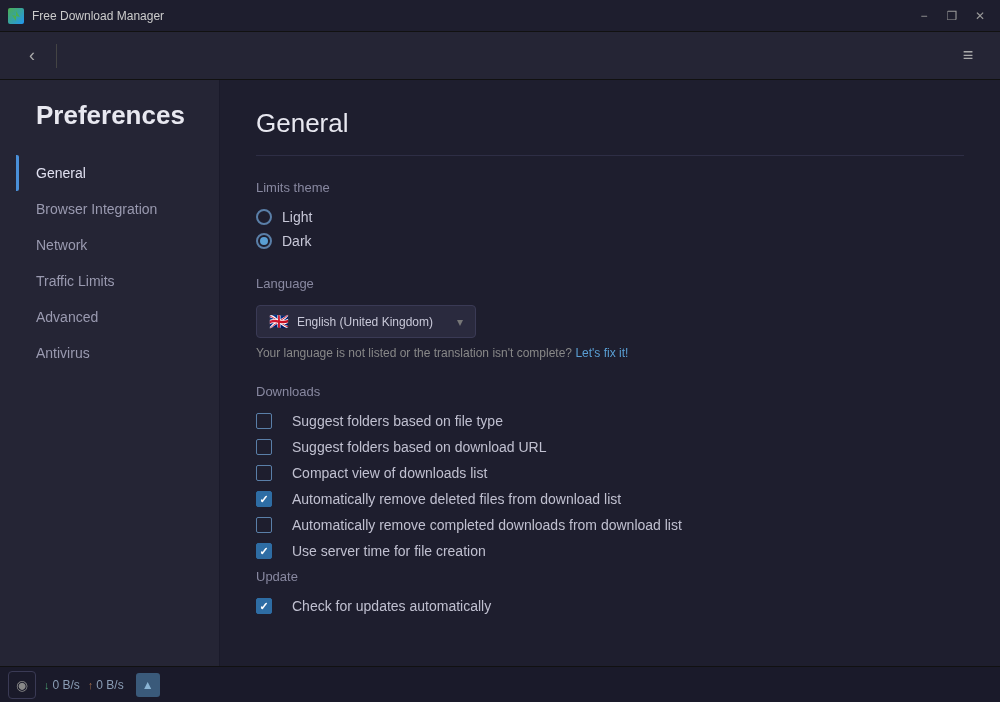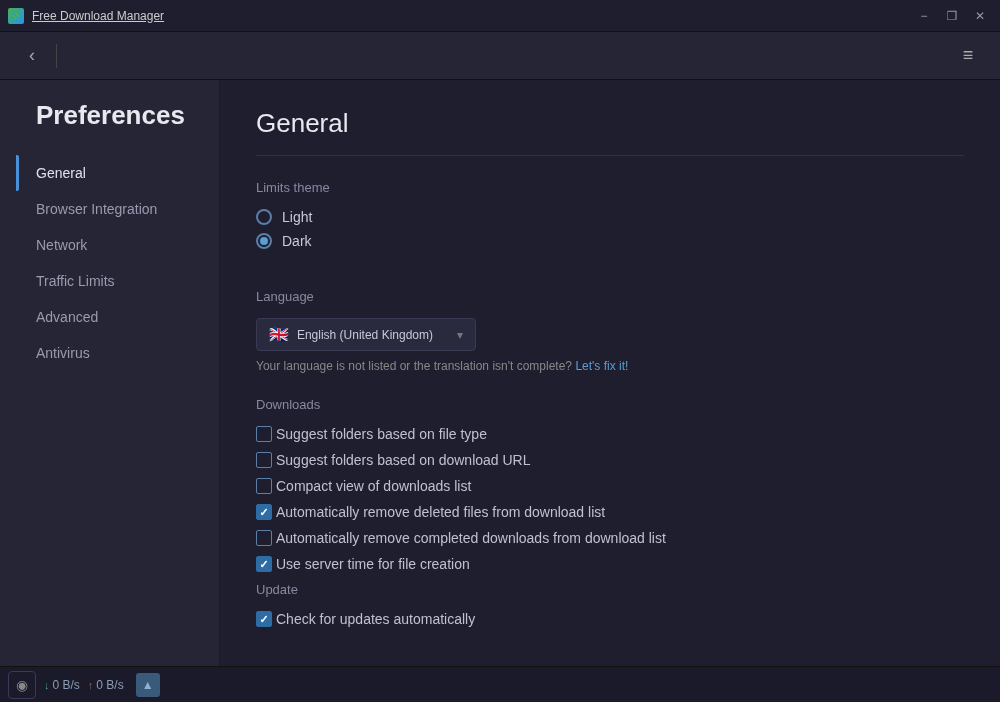--- a/index.html
+++ b/index.html
@@ -36,21 +36,20 @@
       border-radius: 2px;
       display: flex;
       align-items: center;
       justify-content: center;
       font-size: 10px;
       color: white;
     }
     .titlebar-title {
       font-size: 12px;
       color: #ccc;
-      text-decoration: underline;
     }
     .titlebar-controls {
       display: flex;
       gap: 4px;
     }
     .titlebar-btn {
       width: 24px;
       height: 22px;
       background: transparent;
       border: none;
@@ -168,21 +167,21 @@
     
     .section-title {
       font-size: 13px;
       color: #8888a0;
       margin-bottom: 14px;
       font-weight: 400;
     }
 
     
     .radio-group {
-      margin-bottom: 40px;
+      margin-bottom: 27px;
     }
     .radio-item {
       display: flex;
       align-items: center;
       gap: 10px;
       margin-bottom: 8px;
       cursor: pointer;
     }
     .radio-circle {
       width: 16px;
@@ -244,21 +243,21 @@
       text-decoration: none;
     }
 
     
     .downloads-section {
       margin-bottom: 7px;
     }
     .checkbox-item {
       display: flex;
       align-items: center;
-      gap: 4px;
+      gap: 20px;
       margin-bottom: 10px;
       cursor: pointer;
     }
     .checkbox-box {
       width: 16px;
       height: 16px;
       border: 1.5px solid #5a7fa8;
       background: transparent;
       border-radius: 2px;
       flex-shrink: 0;

